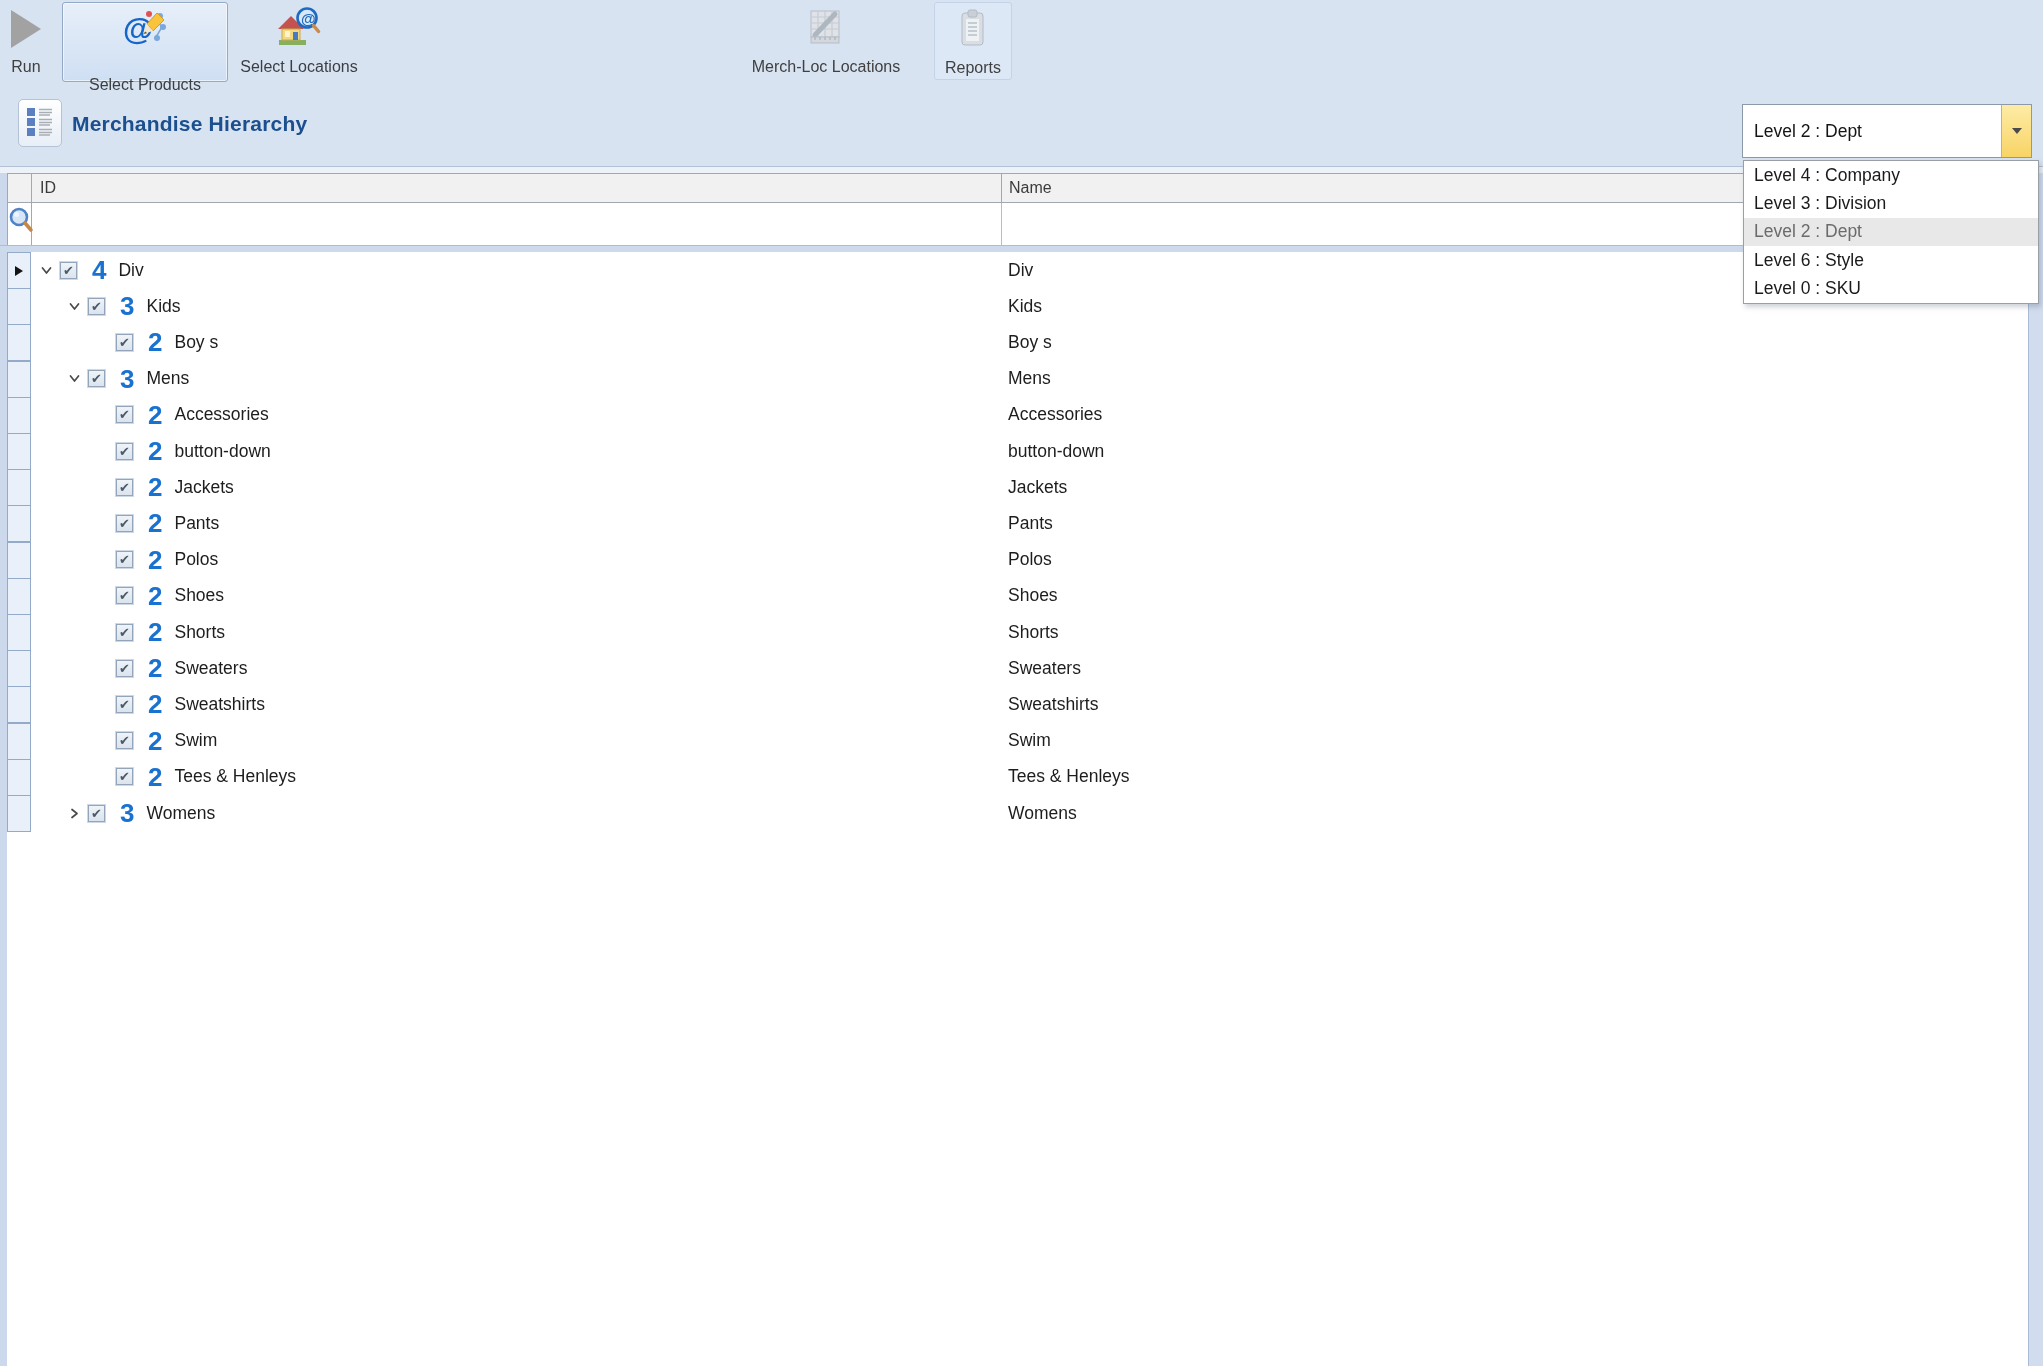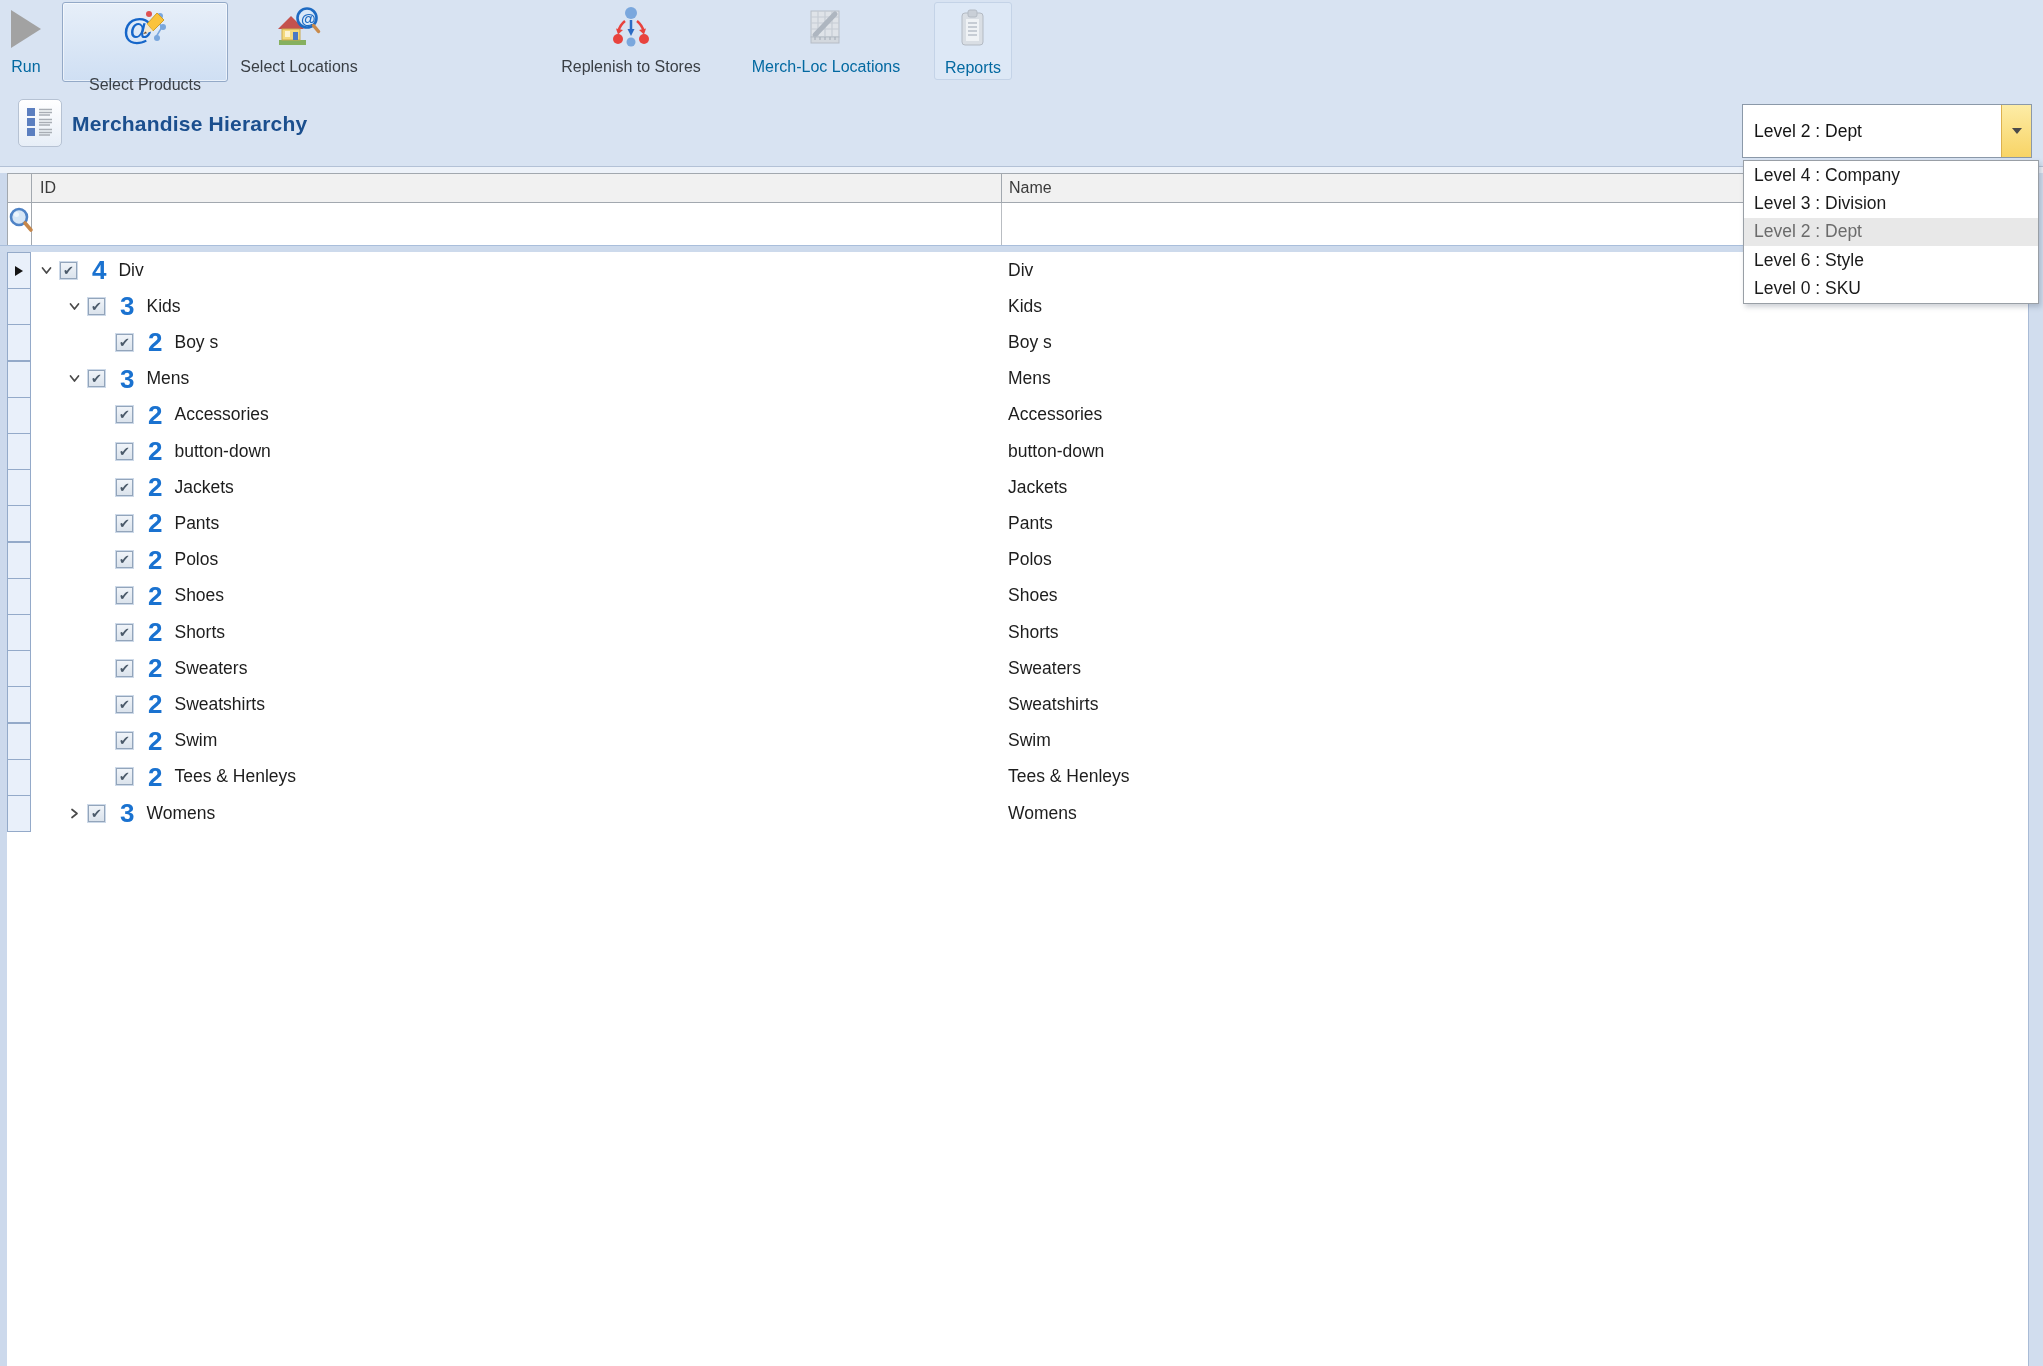--- a/index.html
+++ b/index.html
@@ -6,21 +6,21 @@
   body{font-family:"Liberation Sans","DejaVu Sans",sans-serif;background:#fff;}
   .screen{position:relative;width:2043px;height:1366px;overflow:hidden;background:#fff;}
 
   
   .topzone{position:absolute;left:0;top:0;width:2043px;height:167px;background:#d8e3f2;border-bottom:1px solid #b3c1d6;box-sizing:border-box;}
   .substrip{position:absolute;left:0;top:167px;width:2043px;height:6px;background:#edf2f9;}
 
   .tb-item{position:absolute;top:0;height:84px;box-sizing:border-box;}
   .tb-icon{position:absolute;top:6px;left:50%;transform:translateX(-50%);width:46px;height:46px;display:flex;align-items:center;justify-content:center;}
   .tb-label{position:absolute;top:58px;left:0;width:100%;text-align:center;font-size:16px;color:#3a3f45;white-space:nowrap;}
-  .tb-item.disabled .tb-label{color:#0369a1;}
+  .tb-item.disabled .tb-label{color:#404040;}
   .tb-item.selected{top:2px;height:80px;border:1px solid #93a9c7;border-radius:3px;background:linear-gradient(#e7eff9,#cfdff3);box-shadow:inset 0 0 0 1px rgba(255,255,255,.55);}
   .tb-item.selected .tb-icon{top:4px;}
   .tb-item.selected .tb-label{top:73px;}
   .tb-item.boxed{top:2px;height:78px;border:1px solid #c4d3e7;border-radius:3px;background:#dde8f6;}
   .tb-item.boxed .tb-icon{top:4px;}
   .tb-item.boxed .tb-label{top:56px;}
   .run-tri{width:0;height:0;border-left:30px solid #a2a2a2;border-top:19px solid transparent;border-bottom:19px solid transparent;}
 
   
   .ph-btn{position:absolute;left:18px;top:99px;width:44px;height:48px;border:1px solid #b6c2d3;border-radius:5px;background:linear-gradient(#ffffff,#e7eef7);box-sizing:border-box;display:flex;align-items:center;justify-content:center;}
@@ -107,37 +107,20 @@
           <rect x="17" y="26" width="5" height="8" fill="#4a79c4"></rect>
           <circle cx="31" cy="12" r="9.5" fill="#d9e8f8" stroke="#1d6ac2" stroke-width="2.6"></circle>
           <text x="25" y="17.5" font-size="15" font-weight="bold" fill="#1d6ac2">@</text>
           <line x1="37.5" y1="19.5" x2="42.5" y2="25.5" stroke="#c98a4b" stroke-width="3.5" stroke-linecap="round"></line>
         </svg>
       </span>
       <span class="tb-label">Select Locations</span>
     </div>
 
 
-    <div class="tb-item" style="left:547px;width:168px;">
-      <span class="tb-icon">
-        <svg width="46" height="46" viewBox="0 0 46 46">
-          <path d="M23 14 V24" stroke="#2b6bc4" stroke-width="2.5" fill="none"></path>
-          <path d="M17 15 Q12 19 10.5 25" stroke="#e8433e" stroke-width="2.5" fill="none"></path>
-          <path d="M29 15 Q34 19 35.5 25" stroke="#e8433e" stroke-width="2.5" fill="none"></path>
-          <polygon points="23,30 19.5,23 26.5,23" fill="#2b6bc4"></polygon>
-          <polygon points="10,28.5 8,22.5 15,24" fill="#e8433e"></polygon>
-          <polygon points="36,28.5 38,22.5 31,24" fill="#e8433e"></polygon>
-          <circle cx="23" cy="7" r="6" fill="#7aa7dd"></circle>
-          <circle cx="10" cy="33" r="5" fill="#e8433e"></circle>
-          <circle cx="36" cy="33" r="5" fill="#e8433e"></circle>
-          <circle cx="23" cy="36" r="4.5" fill="#7aa7dd"></circle>
-        </svg>
-      </span>
-      <span class="tb-label">Replenish to Stores</span>
-    </div>
 
     <div class="tb-item disabled" style="left:724px;width:204px;">
       <span class="tb-icon">
         <svg width="46" height="46" viewBox="0 0 46 46">
           <rect x="8" y="5" width="28" height="26" fill="#dfe3e8" stroke="#b6bdc6"></rect>
           <path d="M15 5 V31 M22 5 V31 M29 5 V31 M8 11 H36 M8 17 H36 M8 23 H36" stroke="#c6ccd4" stroke-width="1.2"></path>
           <line x1="12" y1="29" x2="32" y2="8" stroke="#aeb6c0" stroke-width="5" stroke-linecap="round"></line>
           <rect x="8" y="31" width="28" height="6" fill="#d3d8de" stroke="#b6bdc6"></rect>
           <path d="M12 31 V34 M17 31 V34 M22 31 V34 M27 31 V34 M32 31 V34" stroke="#aab1bb" stroke-width="1.2"></path>
         </svg>

